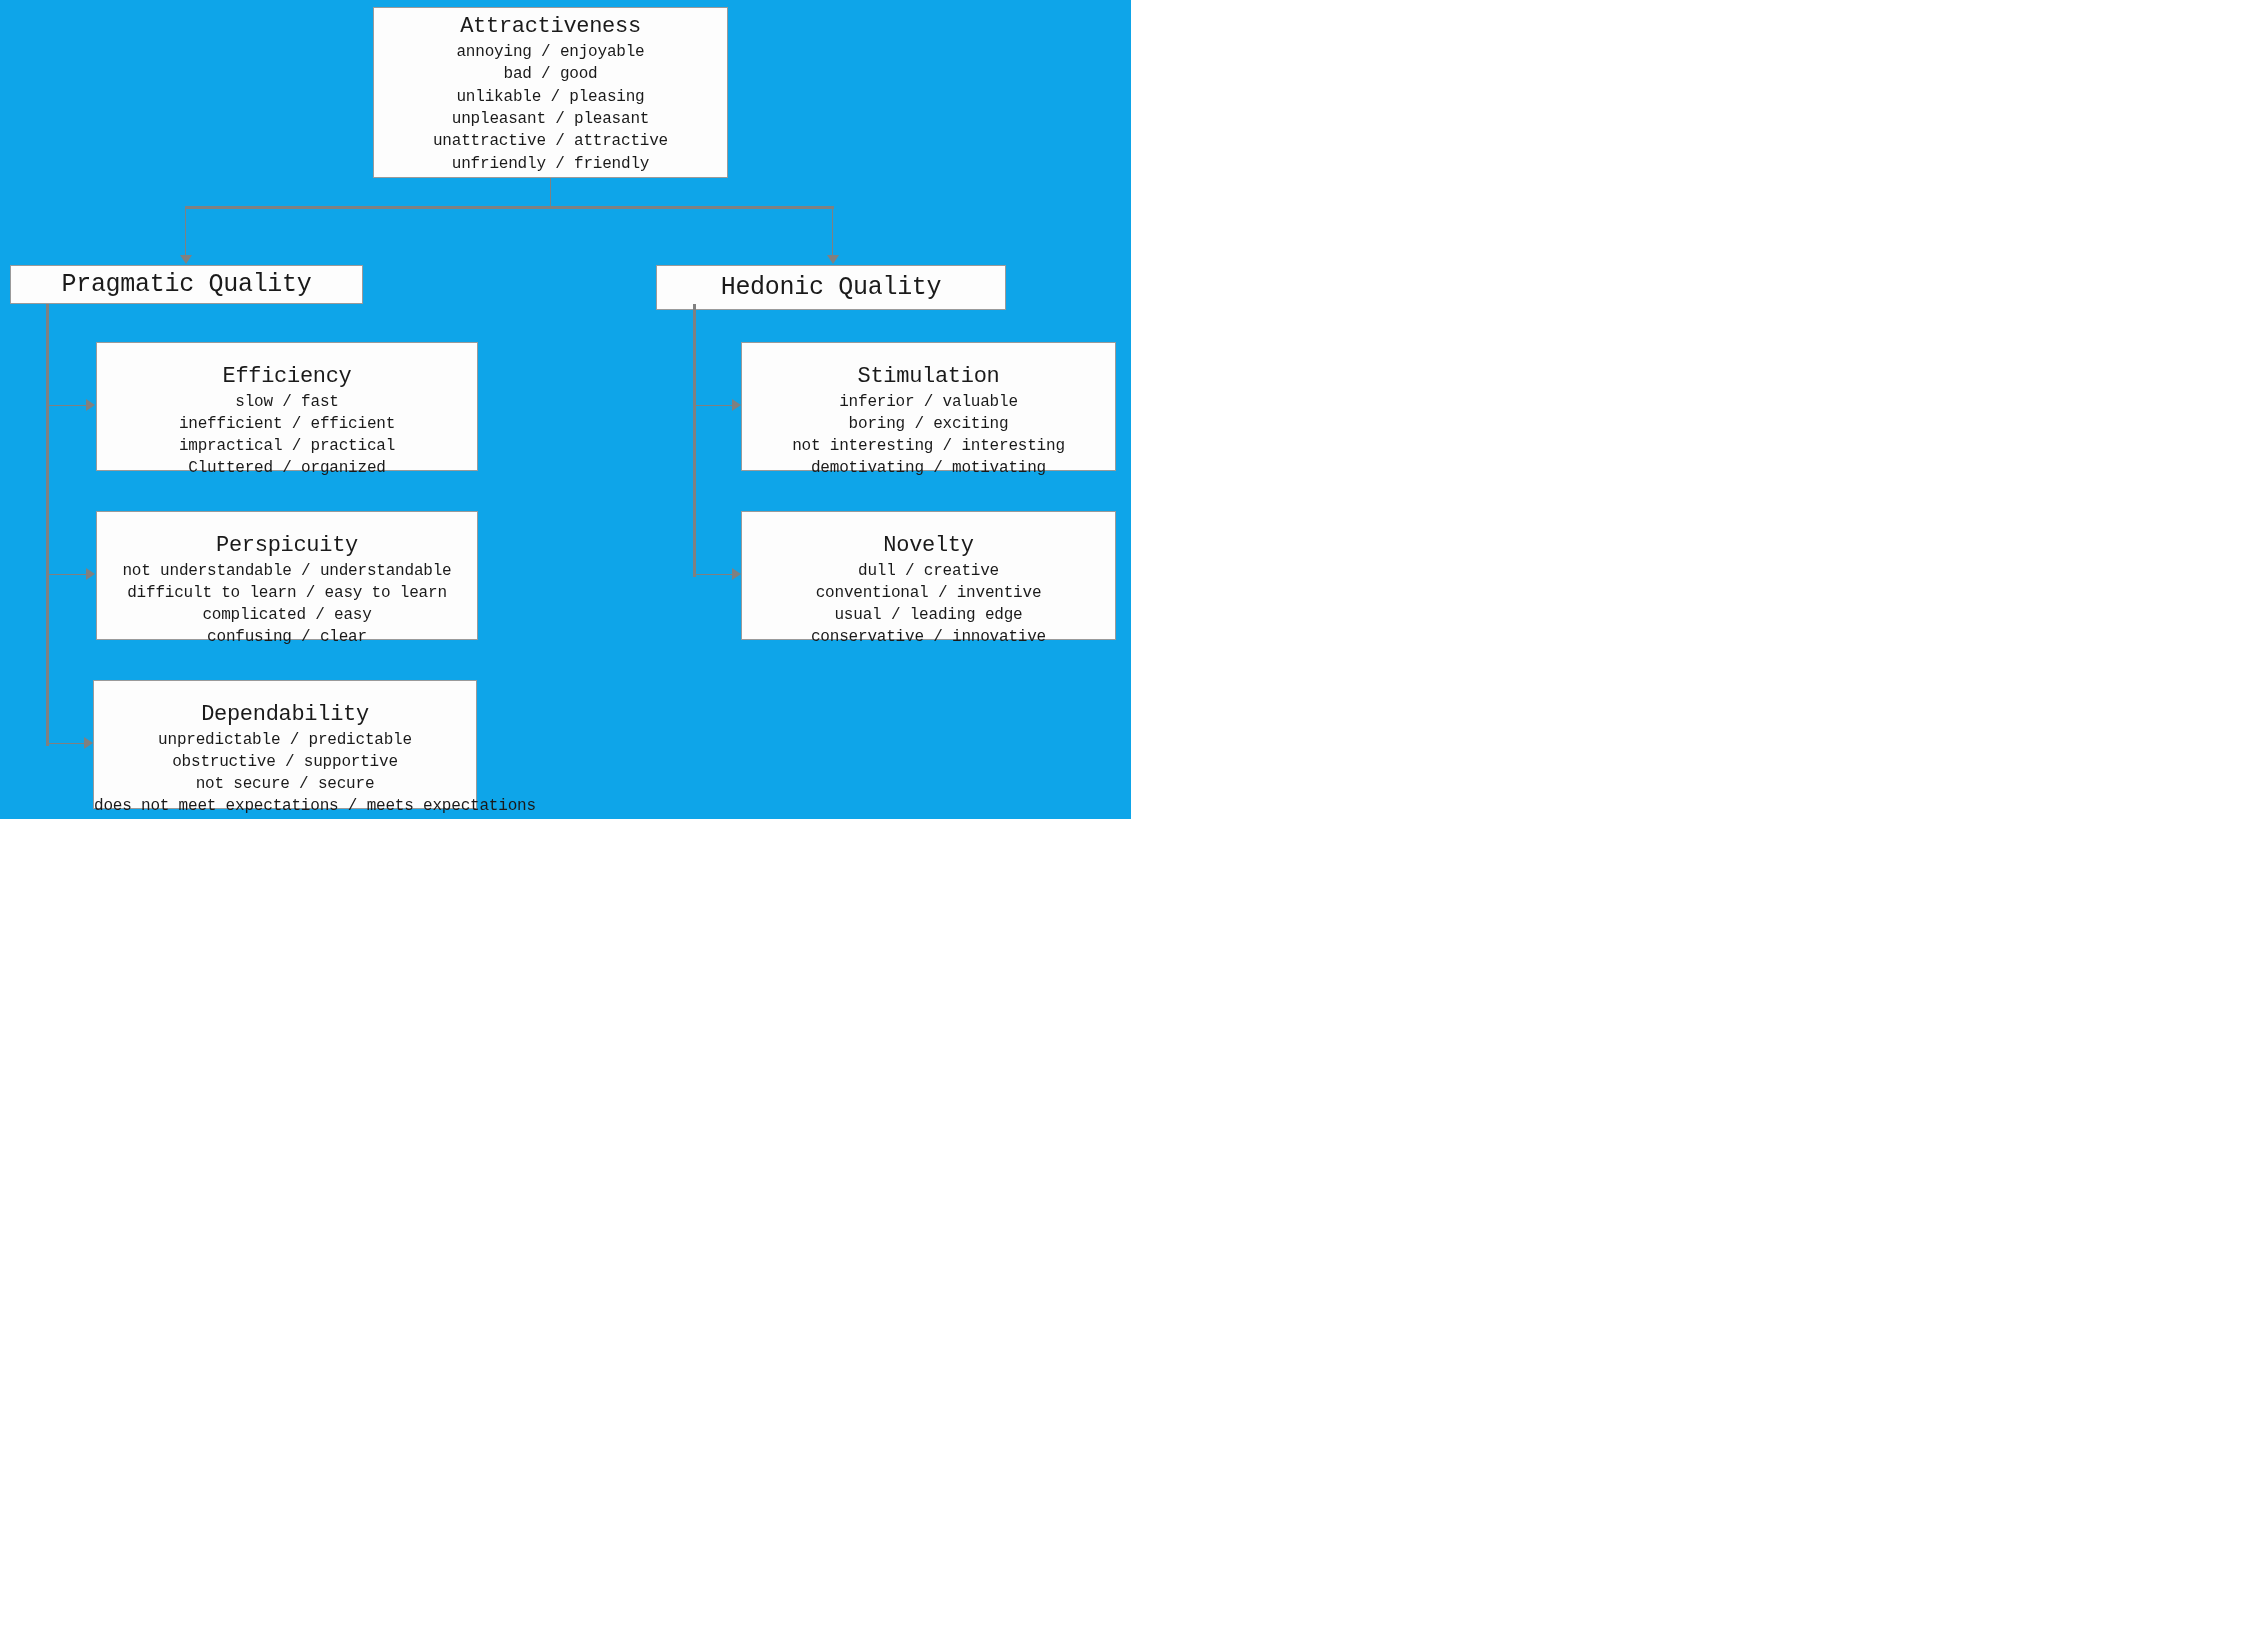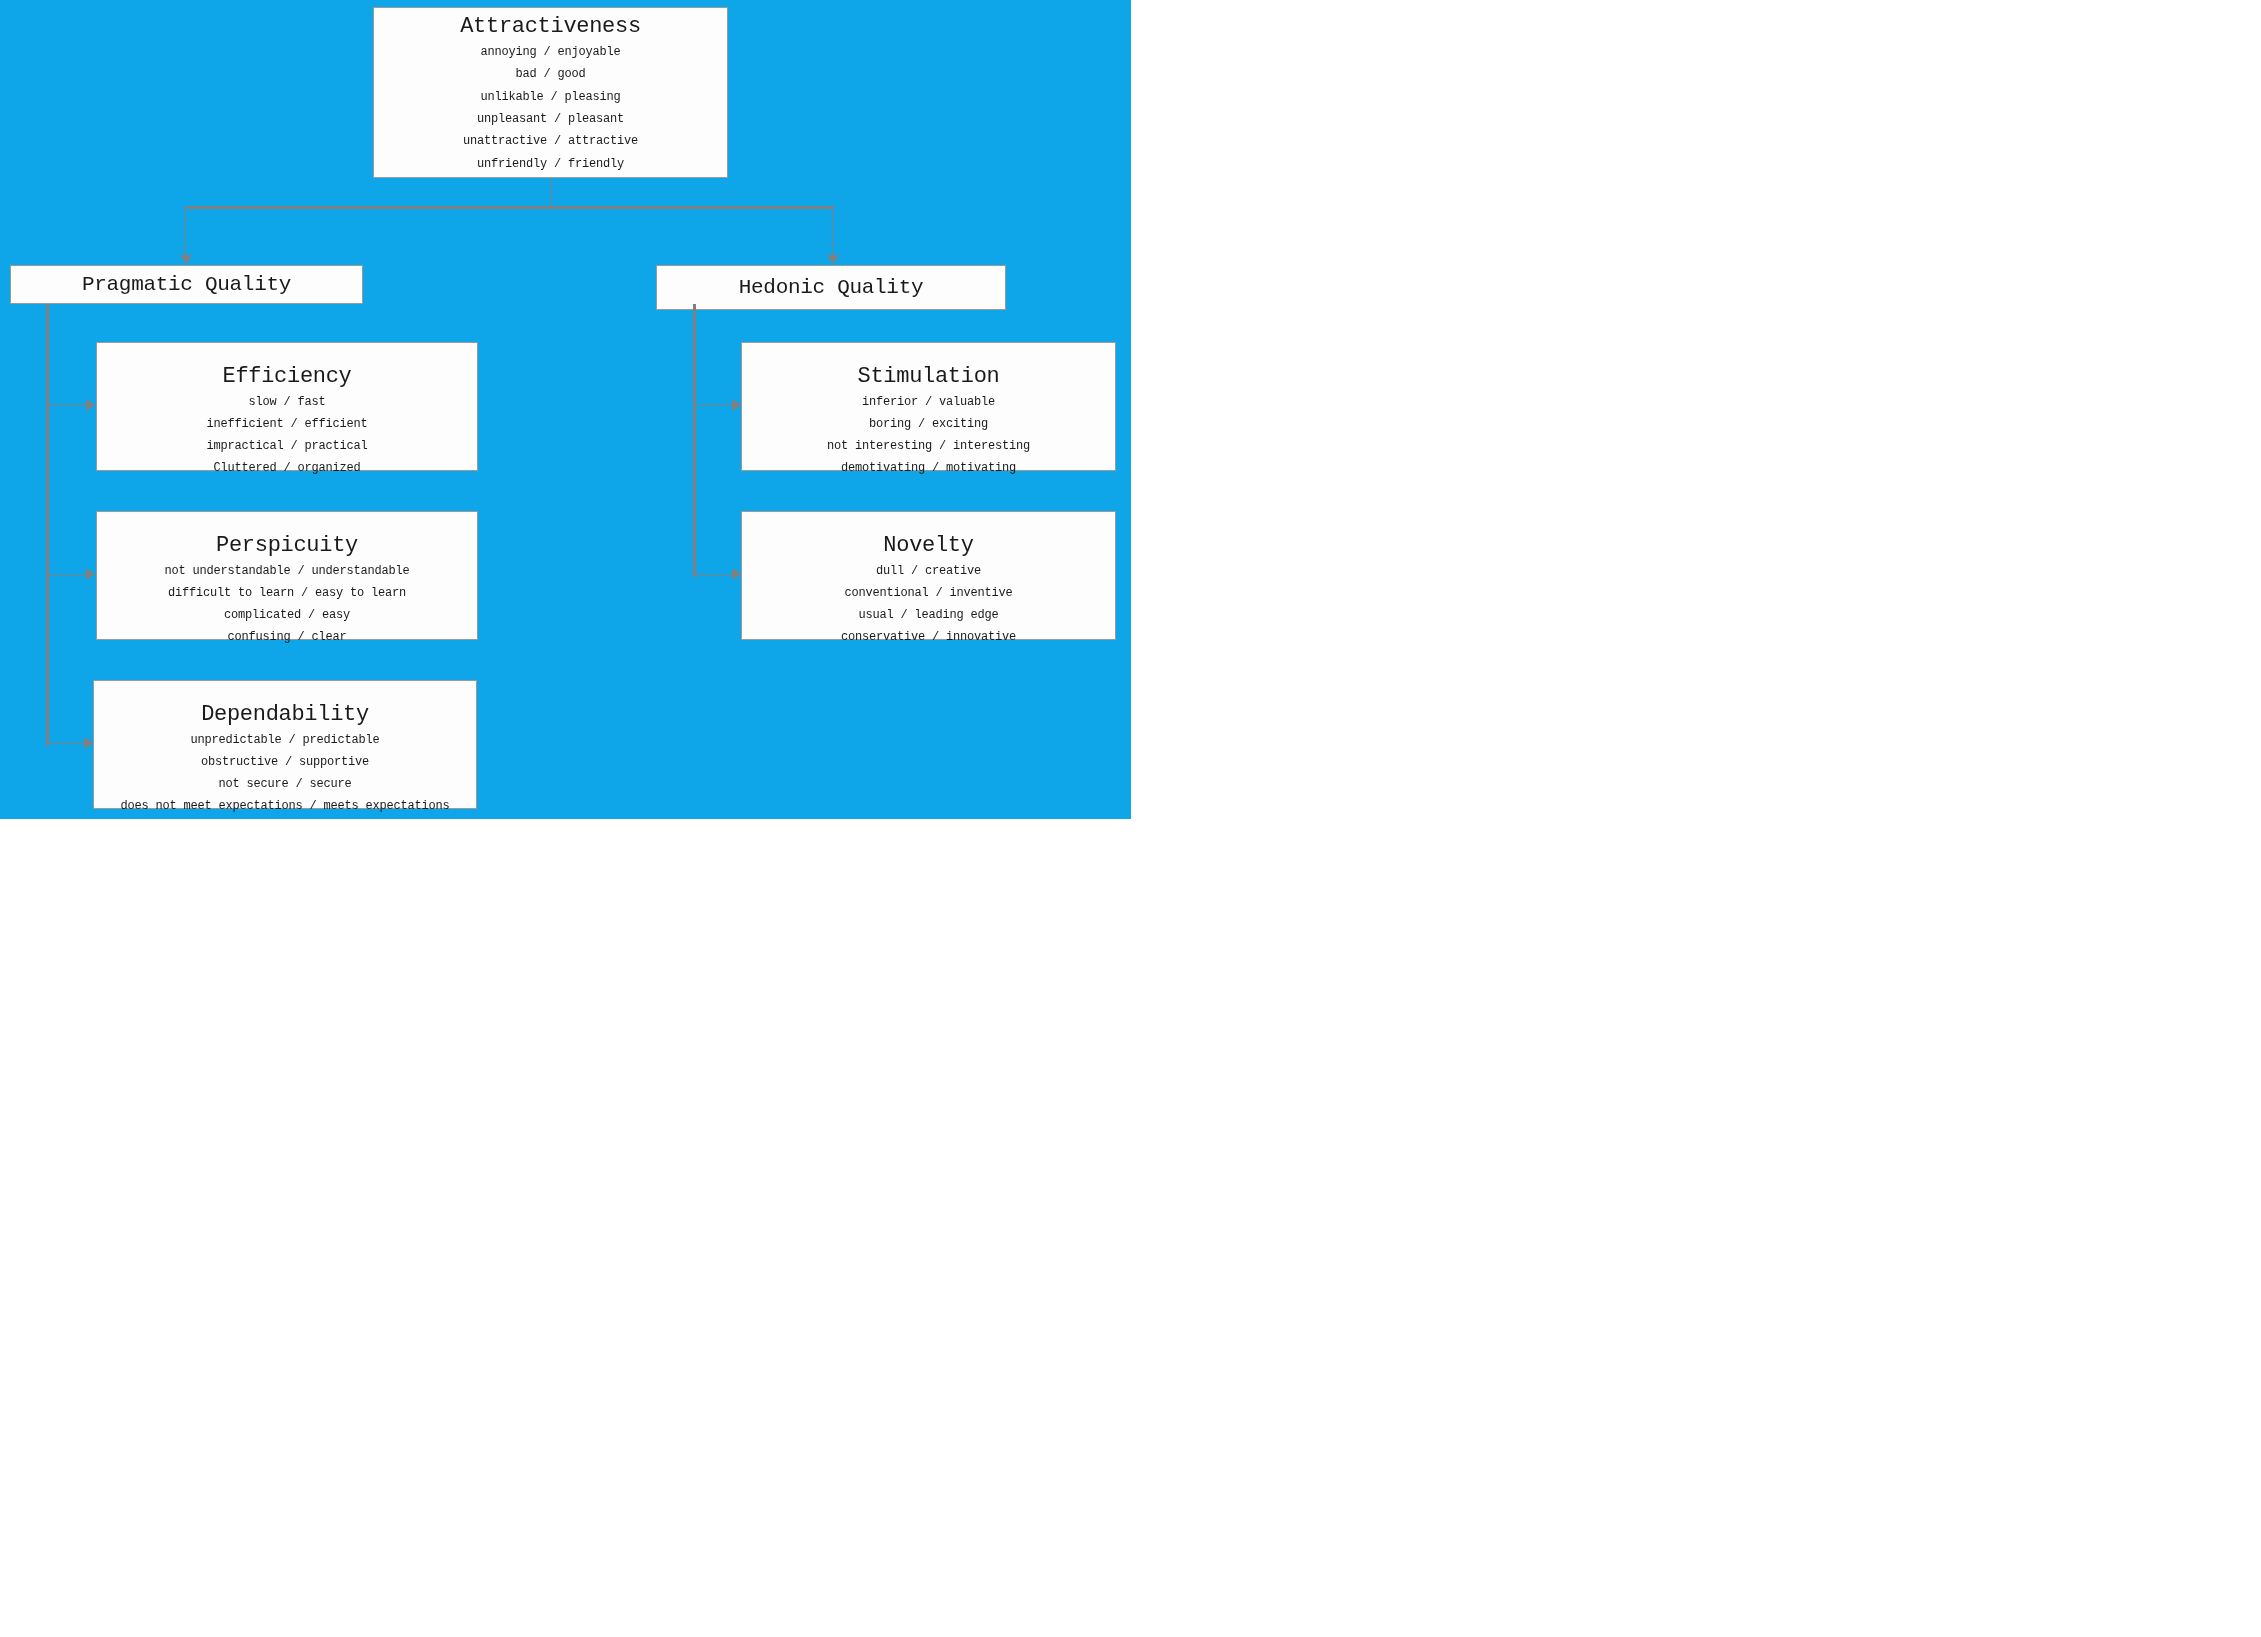--- a/index.html
+++ b/index.html
@@ -19,32 +19,32 @@
     box-sizing: border-box;
     text-align: center;
   }
   .node-title {
     font-size: 22px;
     line-height: 29px;
     letter-spacing: -0.3px;
     white-space: nowrap;
   }
   .node-item {
-    font-size: 12px;
+    font-size: 16px;
     line-height: 22px;
     letter-spacing: -0.2px;
     white-space: nowrap;
   }
   .root .node-item { line-height: 22.4px; }
   .quality {
     display: flex;
     align-items: center;
     justify-content: center;
   }
-  .quality .node-title { font-size: 21px; }
+  .quality .node-title { font-size: 25px; }
   .line {
     position: absolute;
     background: #808080;
   }
   .arrow {
     position: absolute;
     width: 0;
     height: 0;
   }
   .arrow-down {

